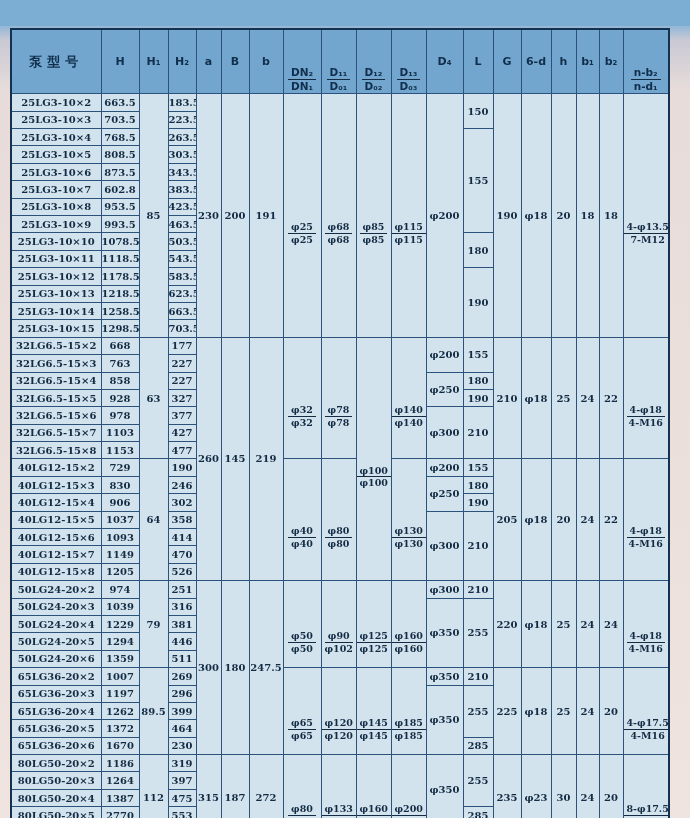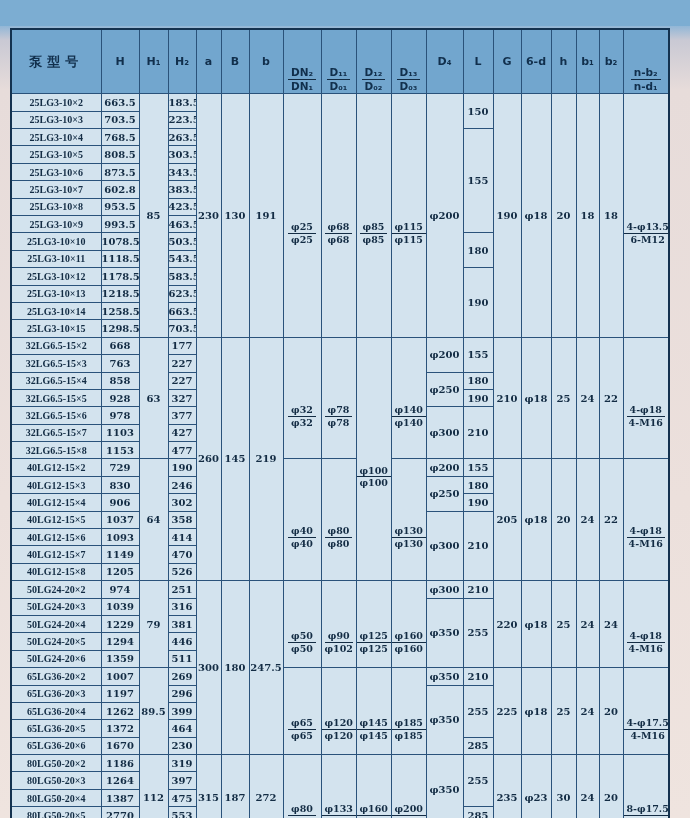--- a/index.html
+++ b/index.html
@@ -22,21 +22,21 @@
   thead th{
     background:#72a6ce;color:#112f4c;
     font-family:"DejaVu Sans", sans-serif;font-size:11px;font-weight:bold;
   }
   thead th:first-child{font-size:13px;letter-spacing:5px;}
   tbody tr{height:17.4px;}
   tbody td{
     color:#132c44;font-family:"DejaVu Serif", serif;
     font-size:10px;font-weight:bold;
   }
-  tbody td.model{font-size:10px;font-family:Liberation Serif, serif;}
+  tbody td.model{font-size:10px;}
   .fx{display:inline-flex;flex-direction:column;align-items:center;line-height:1.25;vertical-align:middle;margin-top:36px;}
   .ft{border-bottom:1px solid #132c44;padding:0 3px;}
   .fb{padding:0 3px;}
   tbody .fx{font-size:9.5px;}
   thead .fx{font-size:10.5px;}
 </style>
 </head>
 <body>
 
 <div class="top-strip"></div>
@@ -101,21 +101,21 @@
           </span></th>
       </tr>
     </thead>
   <tbody>
       <tr>
         <td class="model">25LG3-10×2</td>
         <td>663.5</td>
         <td rowspan="14">85</td>
         <td>183.5</td>
         <td rowspan="14">230</td>
-        <td rowspan="14">130</td>
+        <td rowspan="14">200</td>
         <td rowspan="14">191</td>
         <td rowspan="14"><span class="fx">
             <span class="ft">φ25</span>
             <span class="fb">φ25</span>
           </span></td>
         <td rowspan="14"><span class="fx">
             <span class="ft">φ68</span>
             <span class="fb">φ68</span>
           </span></td>
         <td rowspan="14"><span class="fx">
@@ -128,21 +128,21 @@
           </span></td>
         <td rowspan="14">φ200</td>
         <td rowspan="2">150</td>
         <td rowspan="14">190</td>
         <td rowspan="14">φ18</td>
         <td rowspan="14">20</td>
         <td rowspan="14">18</td>
         <td rowspan="14">18</td>
         <td rowspan="14"><span class="fx">
             <span class="ft">4-φ13.5</span>
-            <span class="fb">6-M12</span>
+            <span class="fb">7-M12</span>
           </span></td>
       </tr>
       <tr>
         <td class="model">25LG3-10×3</td>
         <td>703.5</td>
         <td>223.5</td>
       </tr>
       <tr>
         <td class="model">25LG3-10×4</td>
         <td>768.5</td>

